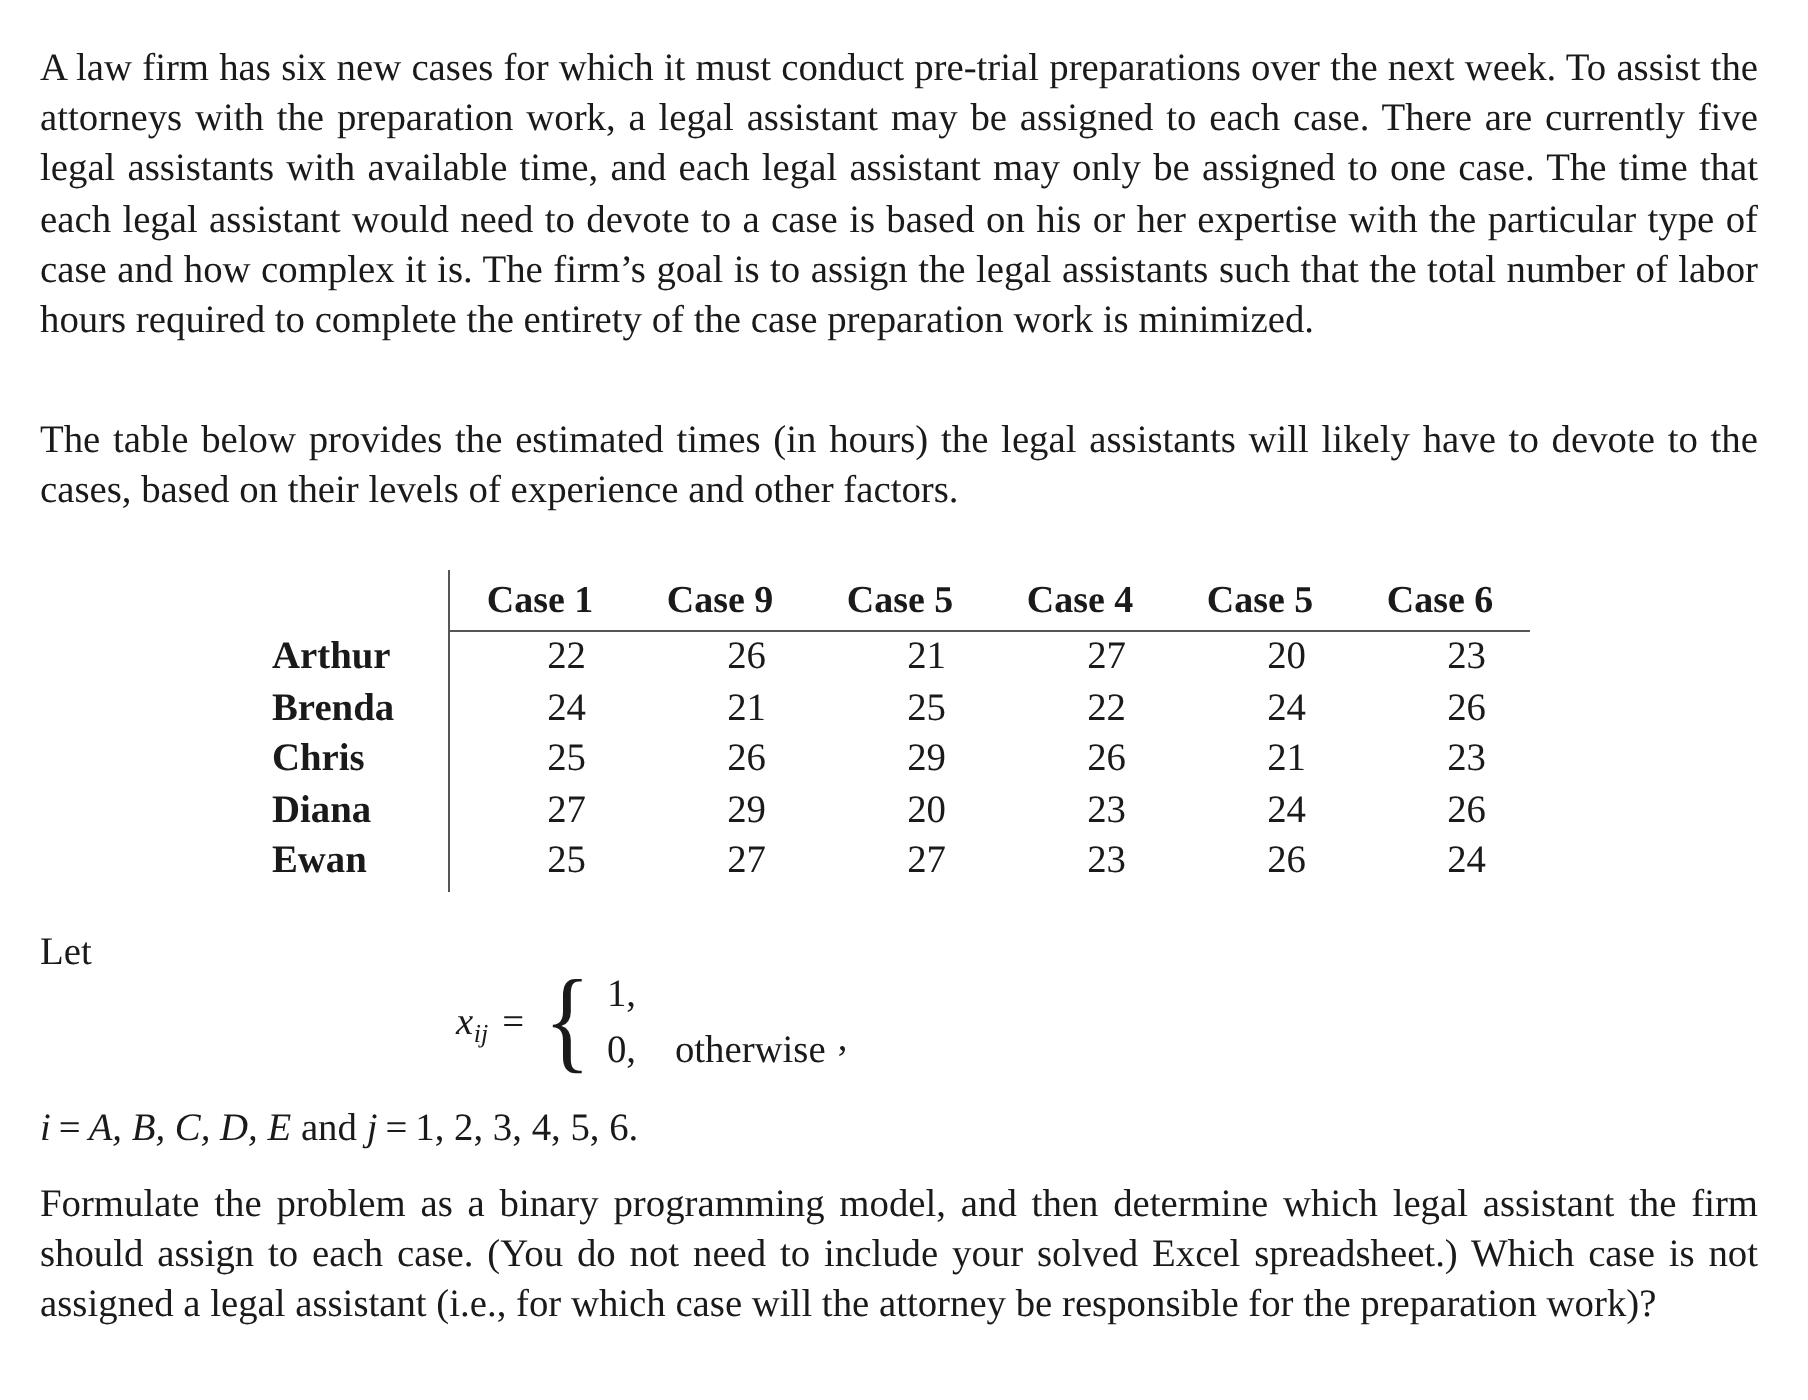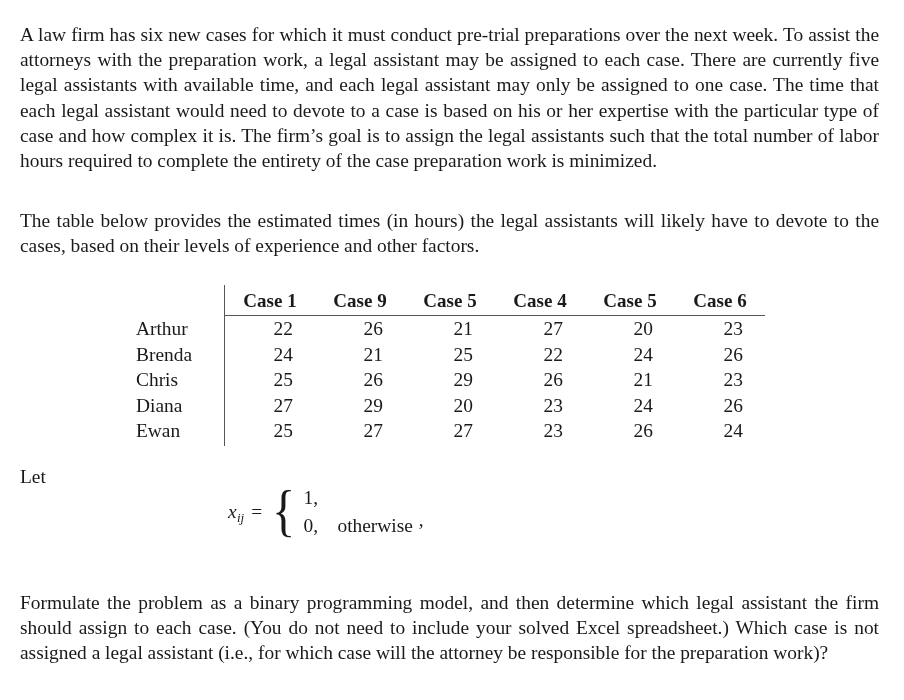--- a/index.html
+++ b/index.html
@@ -153,21 +153,21 @@
   }
   table.data thead th.corner {
     width: 88px;
     border-right: 1.1px solid #555;
   }
   table.data thead th.case-head {
     width: 90px;
     border-bottom: 1.1px solid #555;
   }
   table.data tbody td.name {
-    font-weight: normal;
+    font-weight: bold;
     text-align: left;
     padding-right: 10px;
     border-right: 1.1px solid #555;
     height: 25.5px;
     line-height: 25.5px;
     white-space: nowrap;
   }
   table.data tbody td.num {
     text-align: right;
     padding-right: 22px;
@@ -262,16 +262,19 @@
         <span class="case-val">1,</span>
       </span>
       <span class="case-row">
         <span class="case-val">0,</span>
         <span class="case-txt">otherwise</span>
       </span>
     </span>
     <span class="trailing-comma">,</span>
   </div>
 
+  <div class="index-line">
+    <i>i</i><span class="op">=</span><span style="font-style:italic">A, B, C, D, E</span>&nbsp;<span>and</span>&nbsp;<i>j</i><span class="op">=</span><span>1, 2, 3, 4, 5, 6.</span>
+  </div>
 
   <div class="para para-3">Formulate the problem as a binary programming model, and then determine which legal assistant the firm should assign to each case. (You do not need to include your solved Excel spreadsheet.) Which case is not assigned a legal assistant (i.e., for which case will the attorney be responsible for the preparation work)?</div>
 
 </div>
 
 </body></html>

